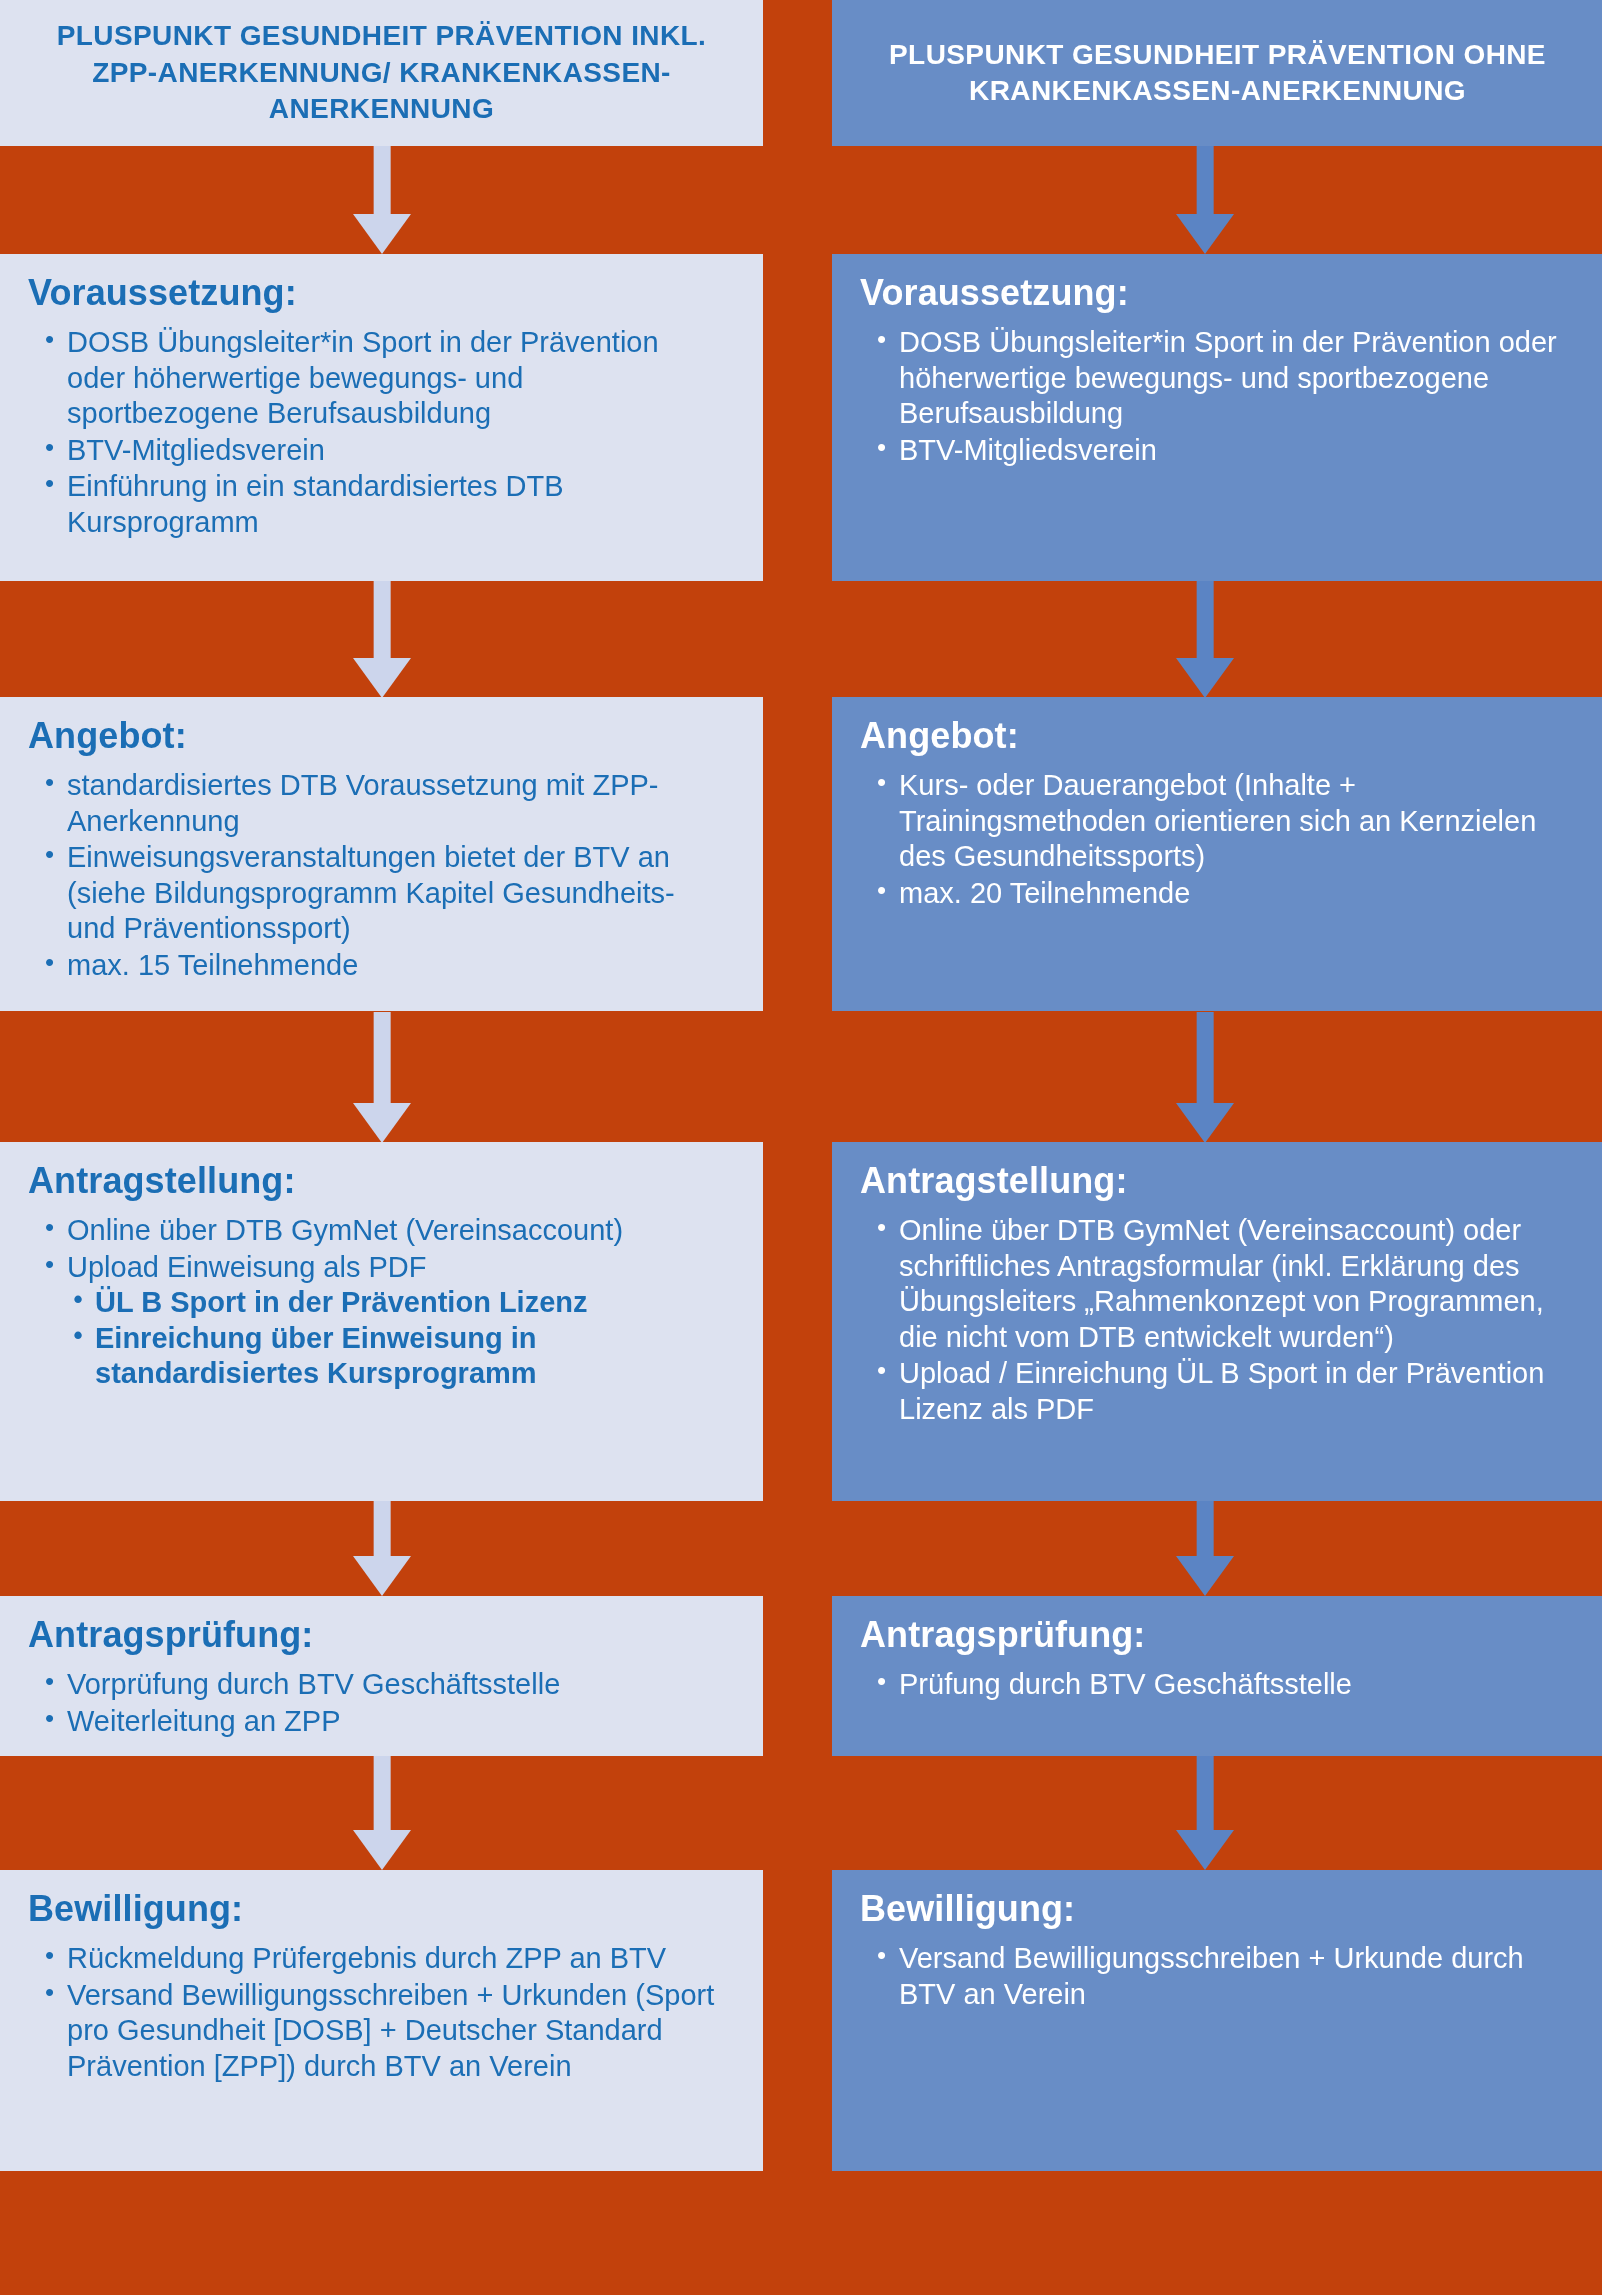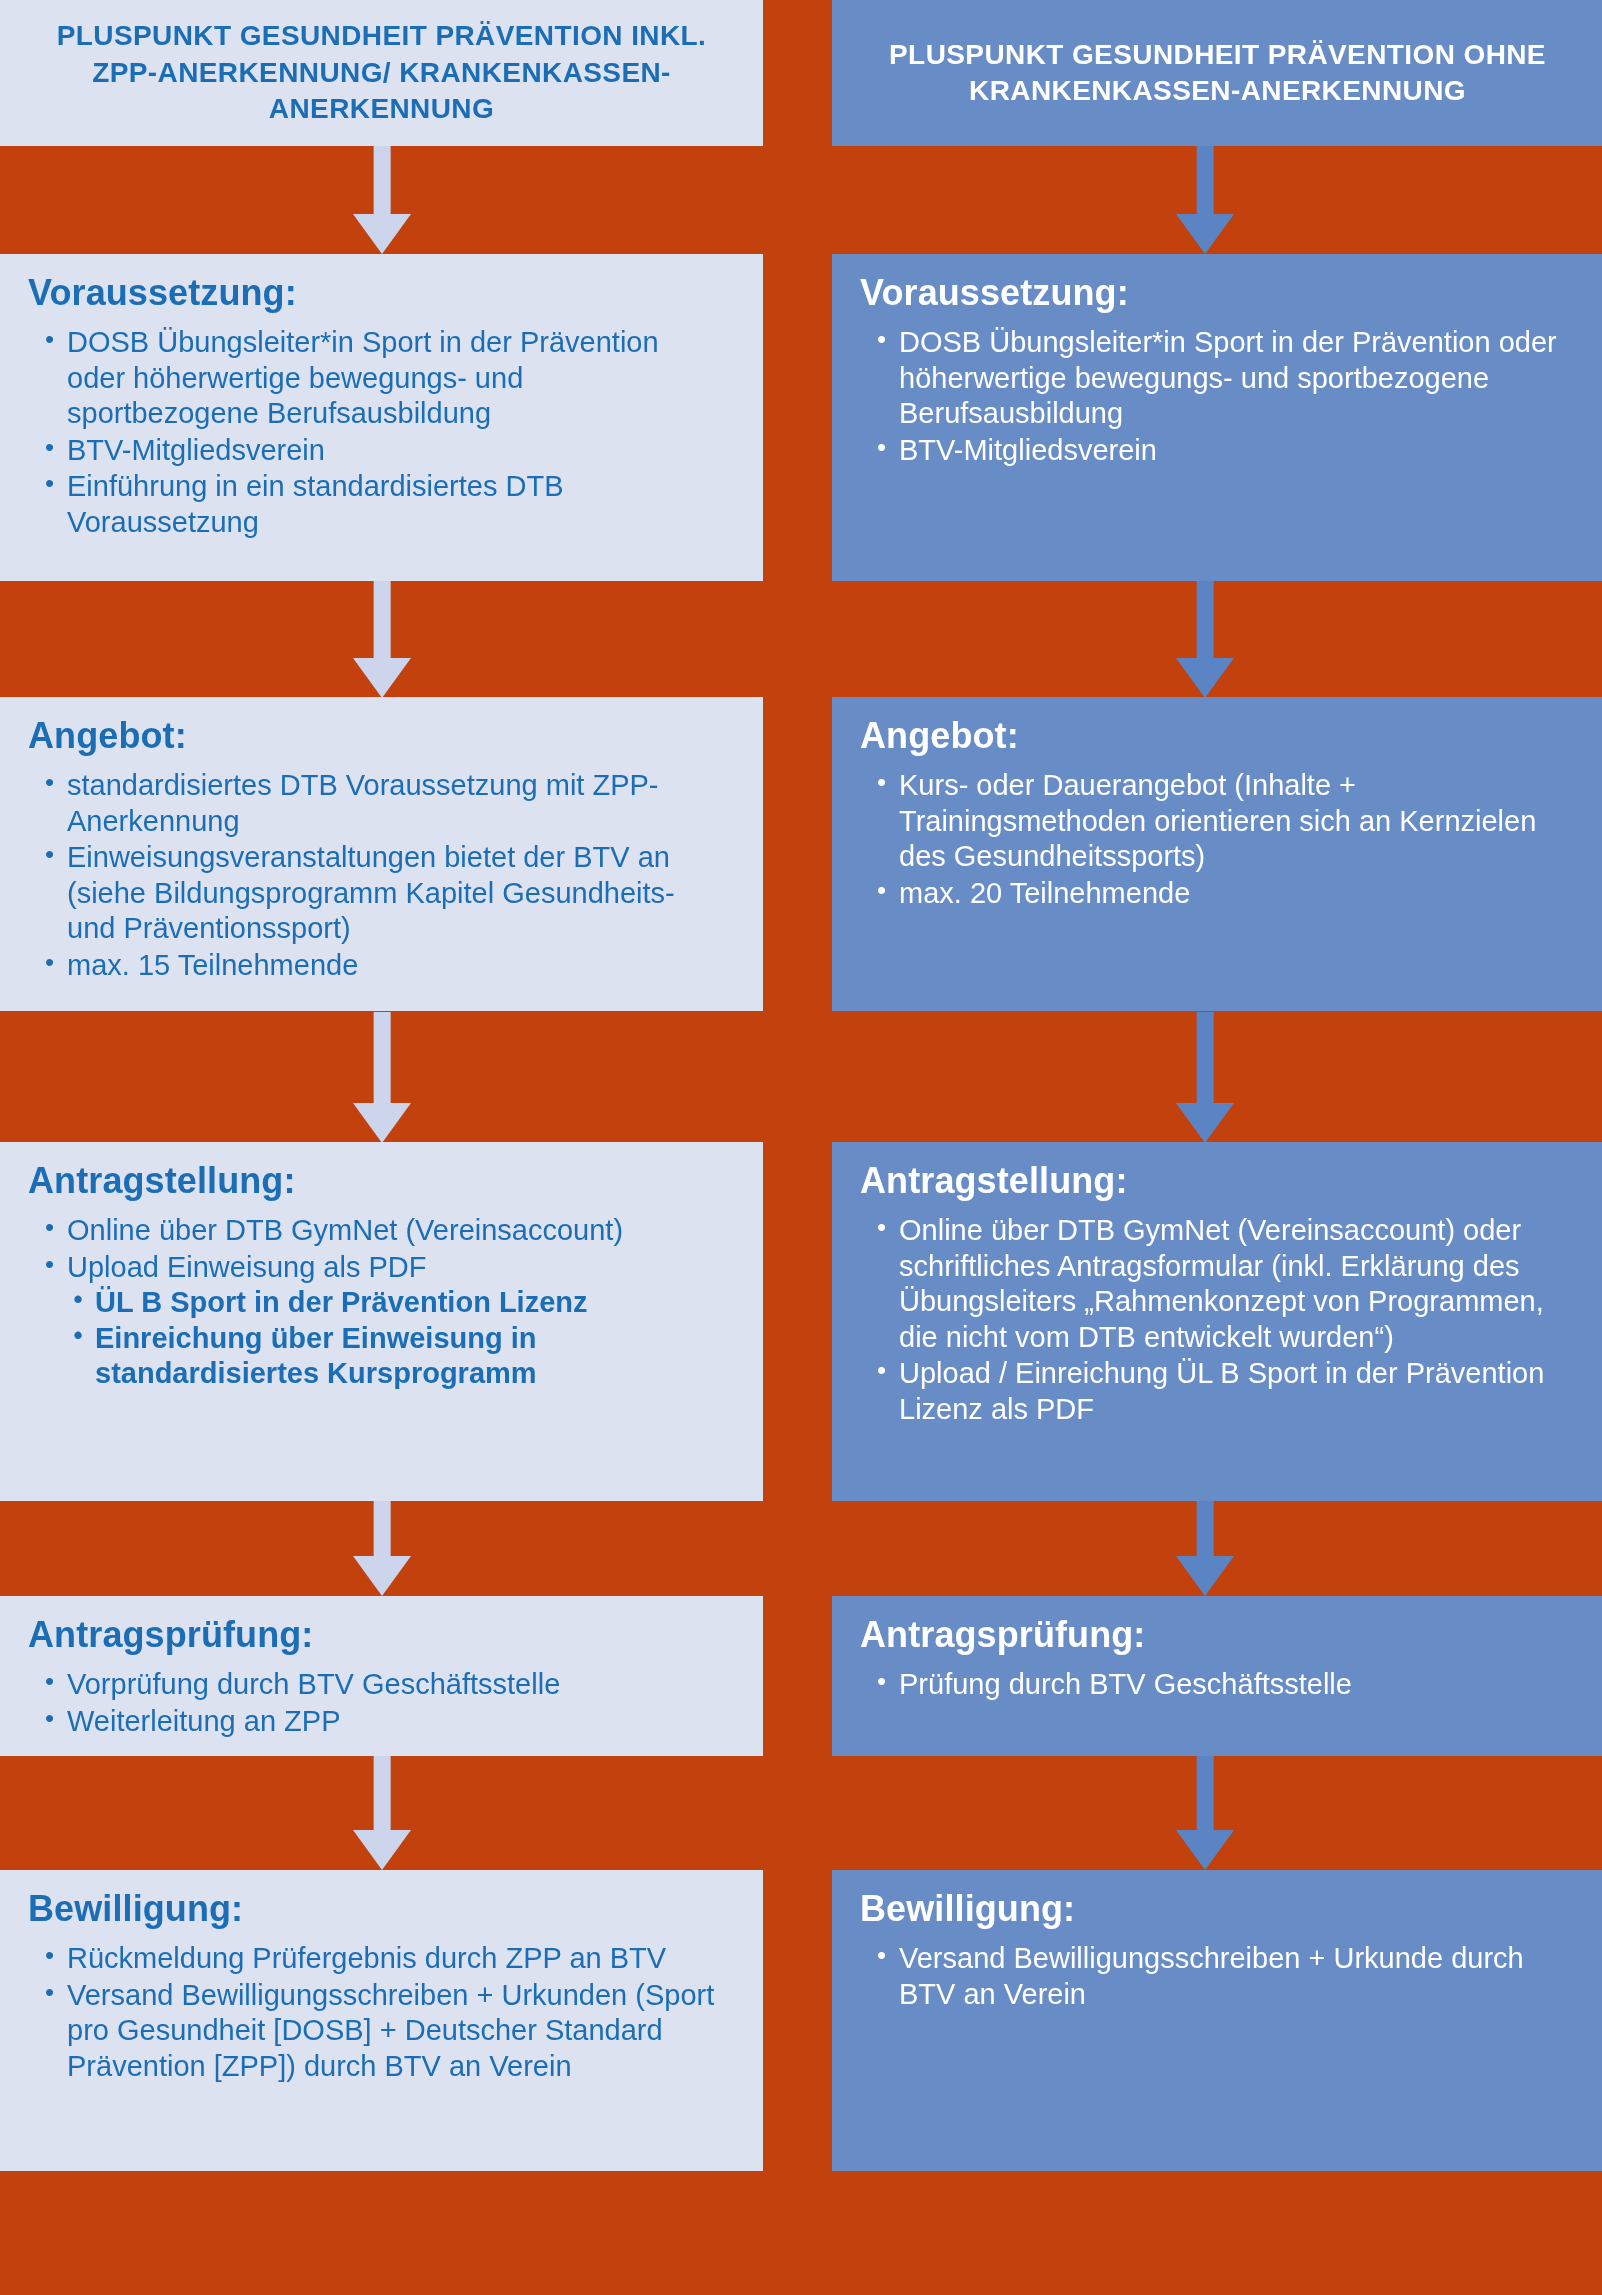--- a/index.html
+++ b/index.html
@@ -154,21 +154,21 @@
     <div class="arrow a0">
       <div class="shaft" style="height:68px"></div>
       <div class="head" style="top:68px"></div>
     </div>
 
     <div class="box r1">
       <div class="sect-title">Voraussetzung:</div>
       <ul class="bul">
         <li>DOSB Übungsleiter*in Sport in der Prävention oder höherwertige bewegungs- und sportbezogene Berufsausbildung</li>
         <li>BTV-Mitgliedsverein</li>
-        <li>Einführung in ein standardisiertes DTB Voraussetzung</li>
+        <li>Einführung in ein standardisiertes DTB Kursprogramm</li>
       </ul>
     </div>
 
     <div class="arrow a1">
       <div class="shaft" style="height:77px"></div>
       <div class="head" style="top:77px"></div>
     </div>
 
     <div class="box r2">
       <div class="sect-title">Angebot:</div>

